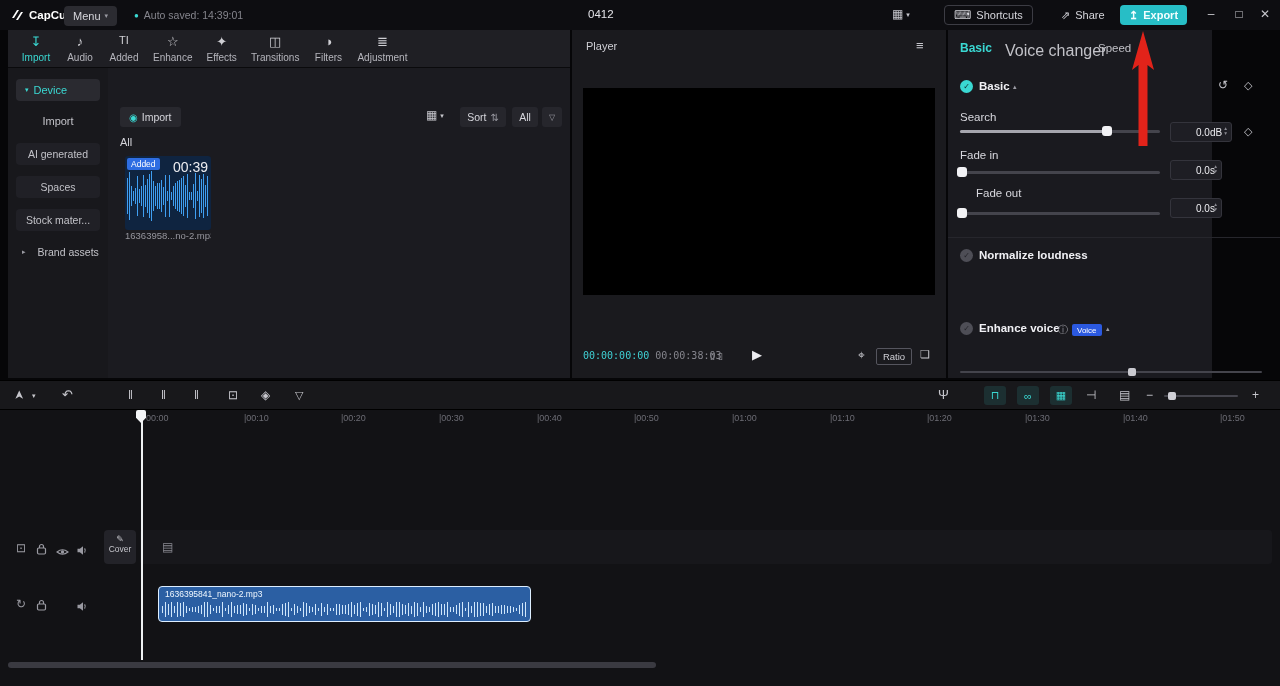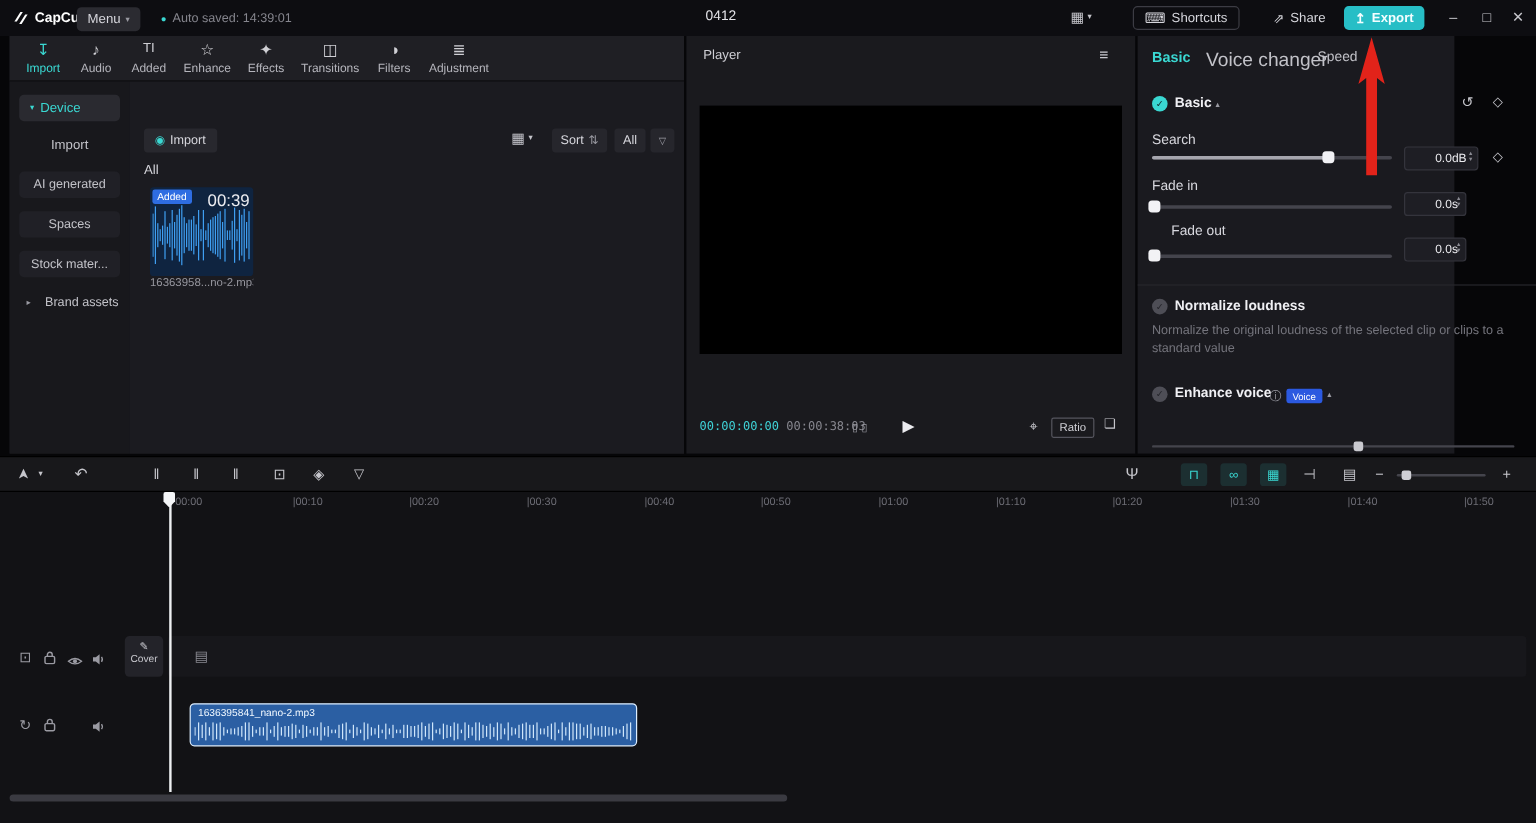--- a/index.html
+++ b/index.html
@@ -289,21 +289,20 @@
         <span>▾</span>
       </span>
   </div>
 
   <div class="r" style="left:0;top:207px;width:332px;height:1px;background:#26262c"></div>
 
   <div class="r check off" style="left:12px;top:219px">
       <span>✓</span>
     </div>
   <div class="r pbold" style="left:31px;top:219px">Normalize loudness</div>
-  <div class="r" style="left:12px;top:238px;width:302px;font-size:10.5px;line-height:1.4;color:#74747c">Normalize the original loudness of the selected clip or clips to a standard value</div>
 
   <div class="r check off" style="left:12px;top:292px">
       <span>✓</span>
     </div>
   <div class="r pbold" style="left:31px;top:292px">Enhance voice</div>
   <div class="r gray" style="left:110px;top:293px;font-size:10px">ⓘ</div>
   <div class="r" style="left:124px;top:294px;height:12px;padding:0 5px;background:#2b59e0;border-radius:2px;display:flex;align-items:center;font-size:8px;color:#fff">Voice</div>
   <div class="r gray" style="left:158px;top:295px;font-size:7px">▴</div>
 
   <div class="r" style="left:12px;top:341px;width:302px;height:2px;background:#44444c;border-radius:2px">

